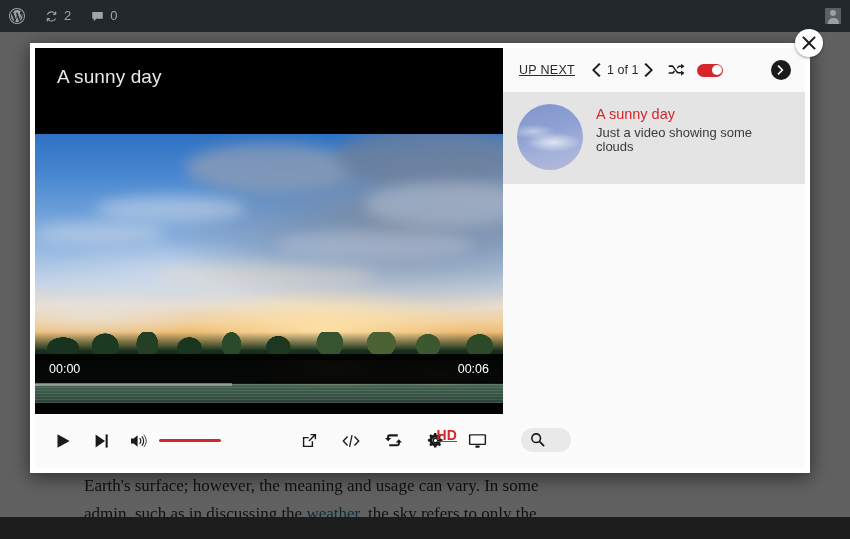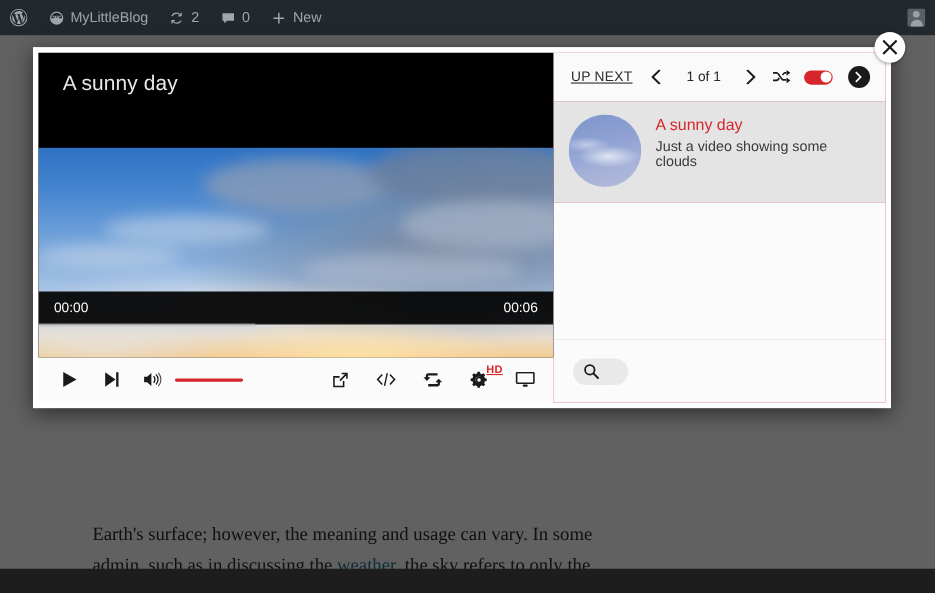--- a/index.html
+++ b/index.html
@@ -109,21 +109,21 @@
     background: rgba(0,0,0,0.62);
     z-index: 10;
   }
 
   
   .lightbox {
     position: absolute;
     left: 30px;
     top: 43px;
     width: 780px;
-    height: 328px;
+    height: 430px;
     background: #fbfbfb;
     border: 5px solid #ffffff;
     box-sizing: border-box;
     box-shadow: 0 4px 18px rgba(0,0,0,0.55);
     z-index: 20;
     display: flex;
     flex-direction: column;
   }
 
   .close-btn {
@@ -337,21 +337,21 @@
     margin-left: auto;
     display: flex;
     align-items: center;
     gap: 14px;
   }
   .hd-tag {
     position: absolute;
     top: 0px;
     right: -8px;
     color: #d6262b;
-    font-size: 10px;
+    font-size: 14px;
     font-weight: 700;
     letter-spacing: .2px;
     text-decoration: underline;
   }
 
   
   .playlist-col {
     flex: 1;
     background: #be185d;
     display: flex;
@@ -371,21 +371,21 @@
     font-size: 12.5px;
     color: #2b2b2b;
     text-decoration: underline;
     letter-spacing: .3px;
     cursor: pointer;
     white-space: nowrap;
   }
   .pager {
     display: flex;
     align-items: center;
-    gap: 21px;
+    gap: 4px;
     margin-left: 6px;
   }
   .pager-count {
     font-size: 12.5px;
     color: #2b2b2b;
     white-space: nowrap;
   }
   .nav-arrow { cursor: pointer; display: inline-flex; color: #2b2b2b; }
   .shuffle-btn { cursor: pointer; display: inline-flex; color: #2b2b2b; margin-left: 4px; }
   .toggle {
@@ -485,52 +485,36 @@
 
   <div class="dim"></div>
 
   <div class="admin-bar">
     <div class="ab-item">
       <span class="ab-icon">
         <svg width="16" height="16" viewBox="0 0 20 20" fill="currentColor">
             <path d="M10 0a10 10 0 100 20 10 10 0 000-20zm0 1.2a8.8 8.8 0 110 17.6 8.8 8.8 0 010-17.6zM2.6 10a7.4 7.4 0 004.2 6.7L3.2 6.9A7.3 7.3 0 002.6 10zm7.4 7.4c-.7 0-1.4-.1-2.1-.3l2.2-6.4 2.3 6.2c0 .1 0 .1.1.2-.8.2-1.6.3-2.5.3zm1-10.9c.4 0 .8-.1.8-.1.4 0 .3-.6-.1-.6 0 0-1.1.1-1.8.1-.7 0-1.8-.1-1.8-.1-.4 0-.4.6 0 .6 0 0 .4.1.7.1l1 2.8-1.4 4.3-2.4-7.1c.4 0 .8-.1.8-.1.4 0 .3-.6-.1-.6 0 0-1.1.1-1.8.1h-.5A7.4 7.4 0 0110 2.6c2 0 3.7.7 5 2h-.2c-.7 0-1.2.6-1.2 1.3 0 .6.3 1.1.7 1.7.3.5.6 1.1.6 2 0 .6-.2 1.4-.6 2.4l-.7 2.4-2.6-7.9zm2.4 9.9l2.2-6.4c.4-1 .6-1.9.6-2.6 0-.3 0-.5-.1-.8a7.4 7.4 0 01-2.7 9.8z"></path>
           </svg>
       </span>
-    </div>
-    <div class="ab-item">
-      <span class="ab-icon">
-        <svg width="15" height="15" viewBox="0 0 20 20" fill="currentColor">
-            <path d="M10 2a8 8 0 00-8 8 8 8 0 0016 0 8 8 0 00-8-8zm0 1.4A6.6 6.6 0 0116.6 10H13a3 3 0 00-6 0H3.4A6.6 6.6 0 0110 3.4zM6.1 6.8a1 1 0 110 2 1 1 0 010-2zm7.8 0a1 1 0 110 2 1 1 0 010-2zM10 7.6a1 1 0 110 2 1 1 0 010-2z"></path>
-          </svg>
-      </span>
-      <span class="ab-label">MyLittleBlog</span>
     </div>
     <div class="ab-item">
       <span class="ab-icon">
         <svg width="15" height="15" viewBox="0 0 20 20" fill="currentColor">
             <path d="M10 3a7 7 0 00-6.3 4l1.5.6A5.4 5.4 0 0110 4.6c1.6 0 3 .7 4 1.8l-2 .1v1.4l4.3-.2V3.4H14.8v1.8A7 7 0 0010 3zm5 9.4A5.4 5.4 0 0110 15.4c-1.6 0-3-.7-4-1.8l2-.1v-1.4l-4.3.2v4.3h1.5v-1.8A7 7 0 0016.3 13l-1.5-.6z"></path>
           </svg>
       </span>
       <span class="ab-label">2</span>
     </div>
     <div class="ab-item">
       <span class="ab-icon">
         <svg width="15" height="15" viewBox="0 0 20 20" fill="currentColor">
             <path d="M3 4h14v9H8.5L5 16.2V13H3V4z"></path>
           </svg>
       </span>
       <span class="ab-label">0</span>
-    </div>
-    <div class="ab-item">
-      <span class="ab-icon">
-        <svg width="15" height="15" viewBox="0 0 20 20" fill="currentColor">
-            <path d="M9.1 3.6h1.8v5.5h5.5v1.8h-5.5v5.5H9.1v-5.5H3.6V9.1h5.5z"></path>
-          </svg>
-      </span>
-      <span class="ab-label">New</span>
     </div>
     <div class="ab-spacer"></div>
     <div class="ab-item">
       <span class="ab-avatar"></span>
     </div>
   </div>
 
   <div class="lightbox">
 
     <div class="lb-body">

